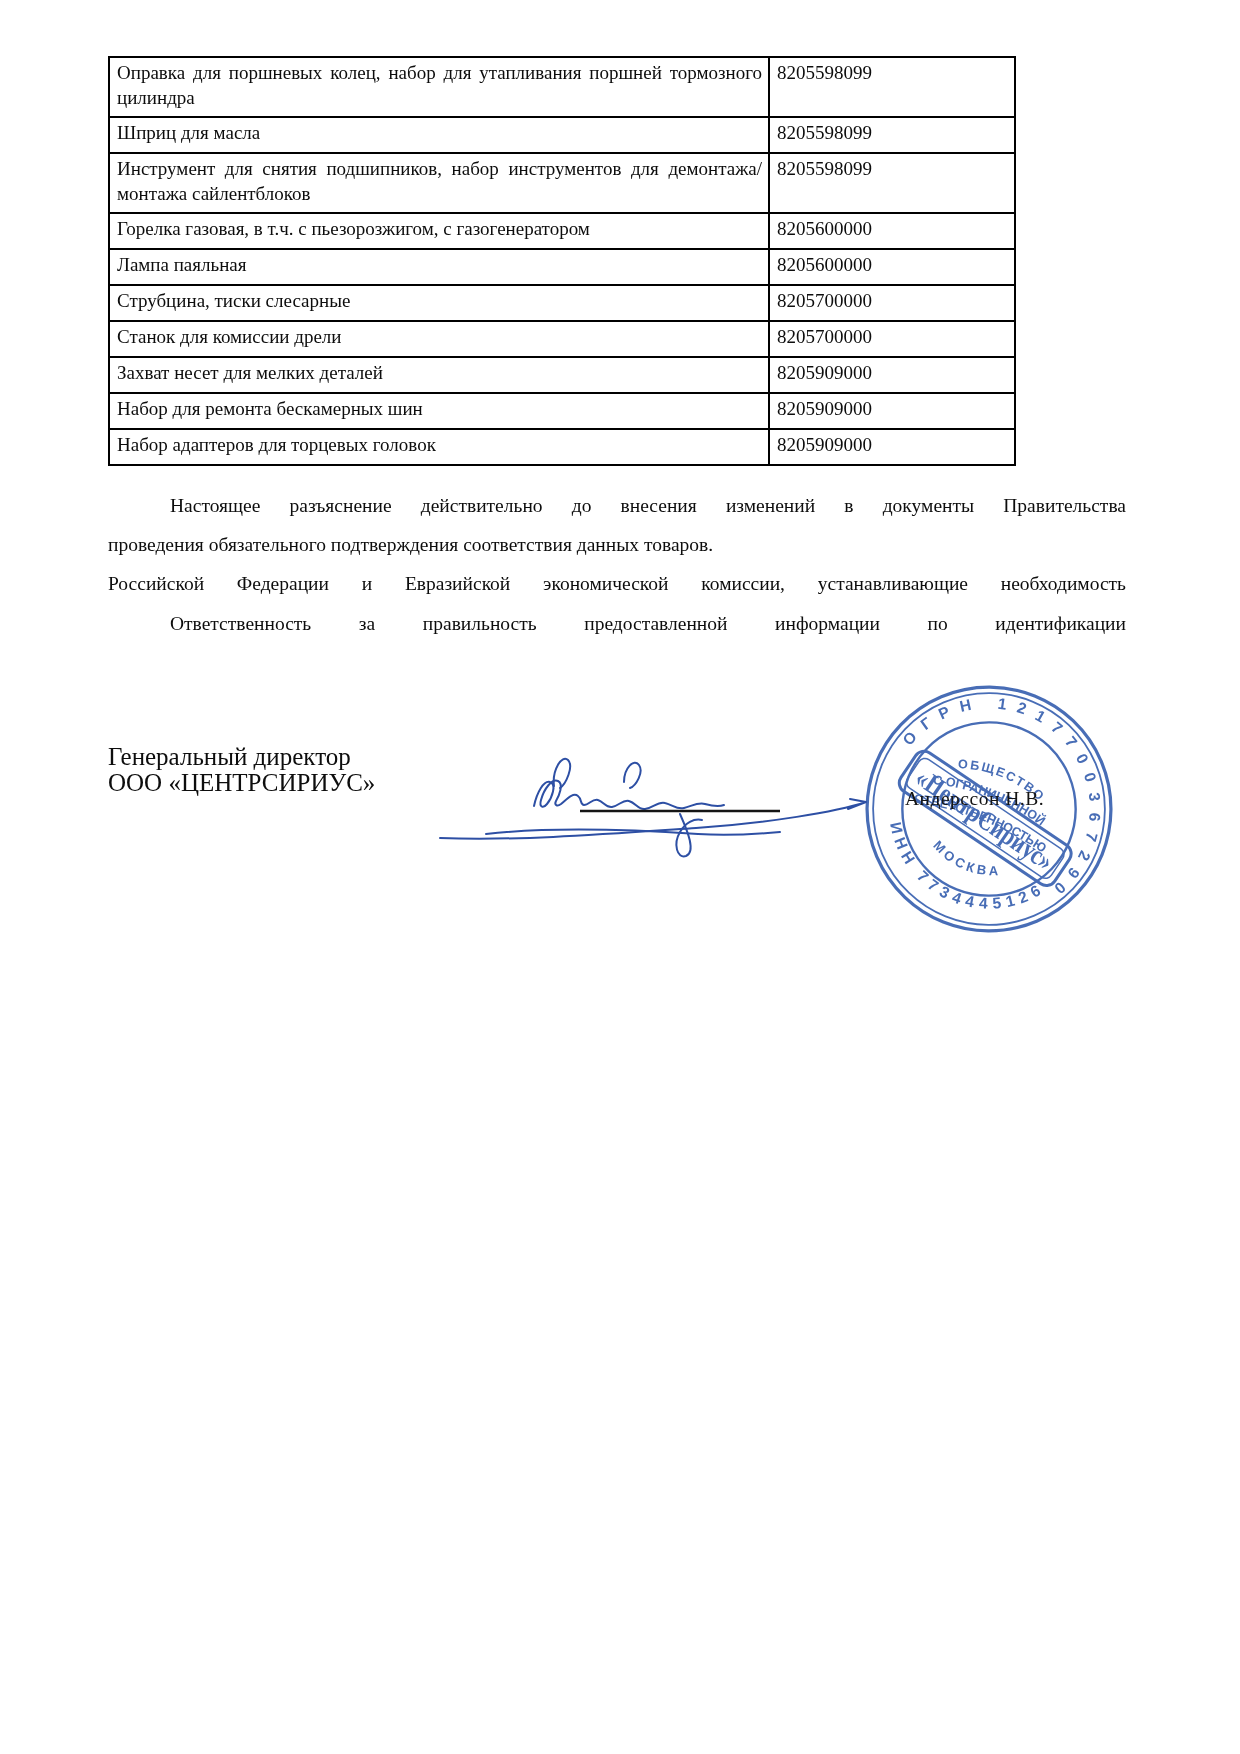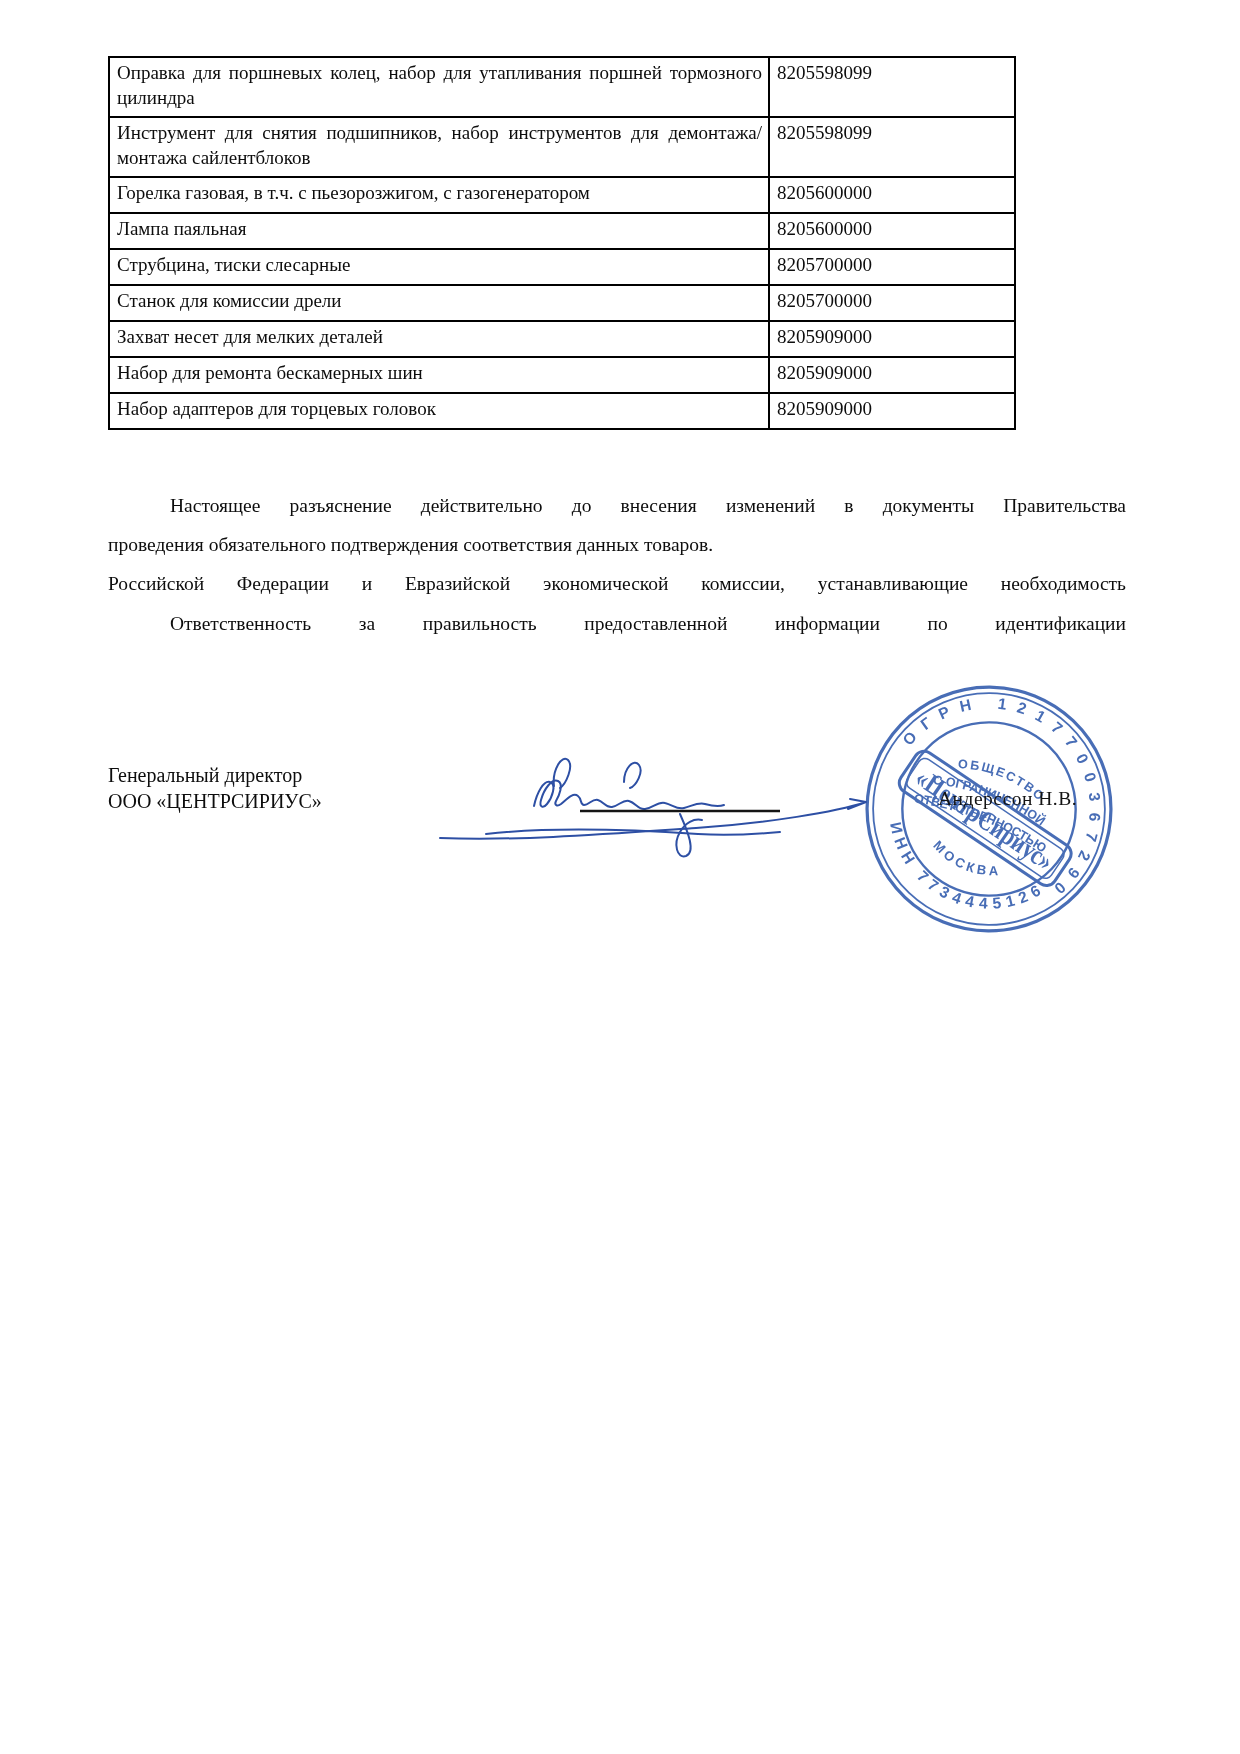--- a/index.html
+++ b/index.html
@@ -21,40 +21,44 @@
   .codes-table tr.single td{height:30px;}
   .codes-table tr.double td{height:54px;}
   
   .para{position:absolute;left:108px;width:1018px;font-size:19.5px;color:#0d0d0d;}
   .pl{line-height:39px;text-align:justify;text-align-last:justify;white-space:normal;font-family:Liberation Serif, serif;}
   .pl.first{padding-left:62px;}
   .pl.last{text-align-last:left;}
   #para1{top:486px;}
   #para2{top:604px;}
   
-  .sig-title{position:absolute;left:108px;top:762px;font-size:20px;line-height:26px;color:#0d0d0d;}
-  .signer-name{position:absolute;left:938px;top:788px;font-size:19.5px;color:#141414;z-index:3;letter-spacing:.5px;}
+  .sig-title{position:absolute;left:108px;top:744px;font-size:25px;line-height:26px;color:#0d0d0d;}
+  .signer-name{position:absolute;left:905px;top:788px;font-size:19.5px;color:#141414;z-index:3;letter-spacing:.5px;}
   .signature-svg{position:absolute;left:428px;top:742px;width:452px;height:132px;z-index:2;}
   .stamp-svg{position:absolute;left:858px;top:678px;width:262px;height:262px;z-index:1;opacity:.93;}
   .stamp-texts{font-family:"Liberation Sans", sans-serif;}
   .banner-text{font-family:"Liberation Serif", serif;font-weight:bold;}
 </style>
 </head>
 <body>
 
 <div class="page">
 
   <table class="codes-table">
     <colgroup>
         <col style="width:660px">
         <col style="width:246px">
       </colgroup>
     <tbody>
       <tr class="double">
         <td class="name-cell">Оправка для поршневых колец, набор для утапливания поршней тормозного цилиндра</td>
+        <td class="code-cell">8205598099</td>
+      </tr>
+      <tr class="single">
+        <td class="name-cell">Шприц для масла</td>
         <td class="code-cell">8205598099</td>
       </tr>
       <tr class="double">
         <td class="name-cell">Инструмент для снятия подшипников, набор инструментов для демонтажа/монтажа сайлентблоков</td>
         <td class="code-cell">8205598099</td>
       </tr>
       <tr class="single">
         <td class="name-cell">Горелка газовая, в т.ч. с пьезорозжигом, с газогенератором</td>
         <td class="code-cell">8205600000</td>
       </tr>

